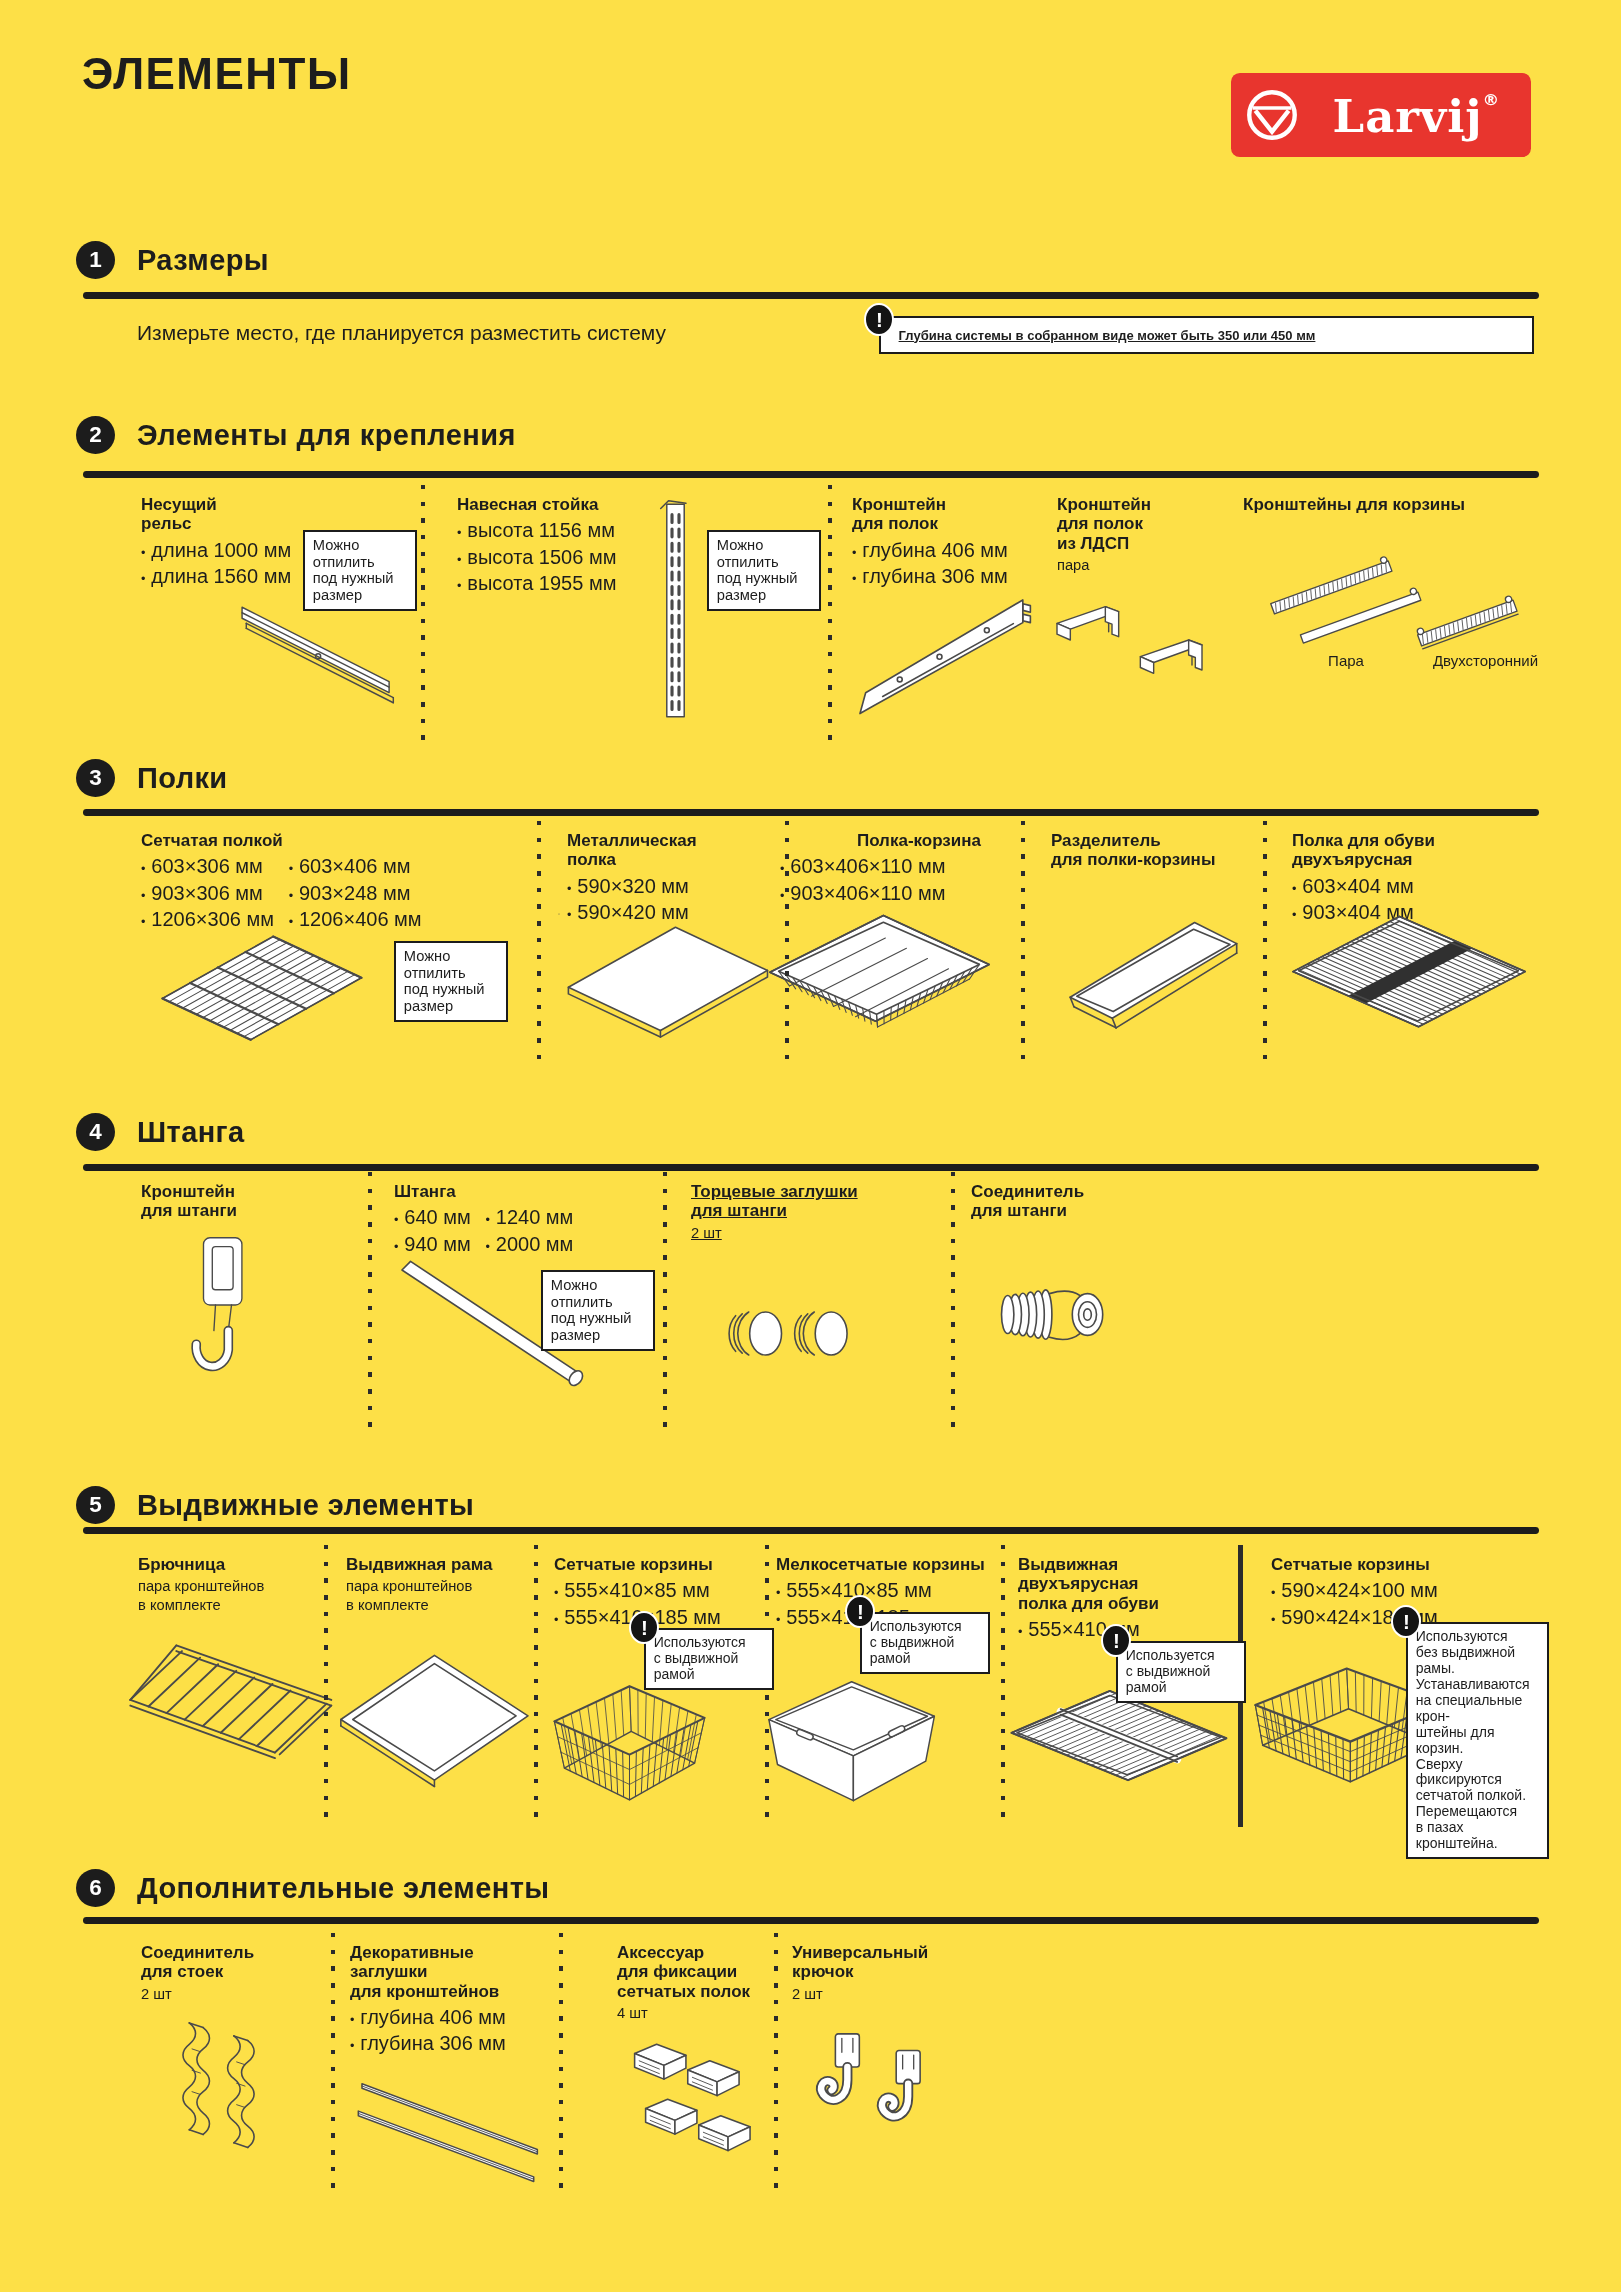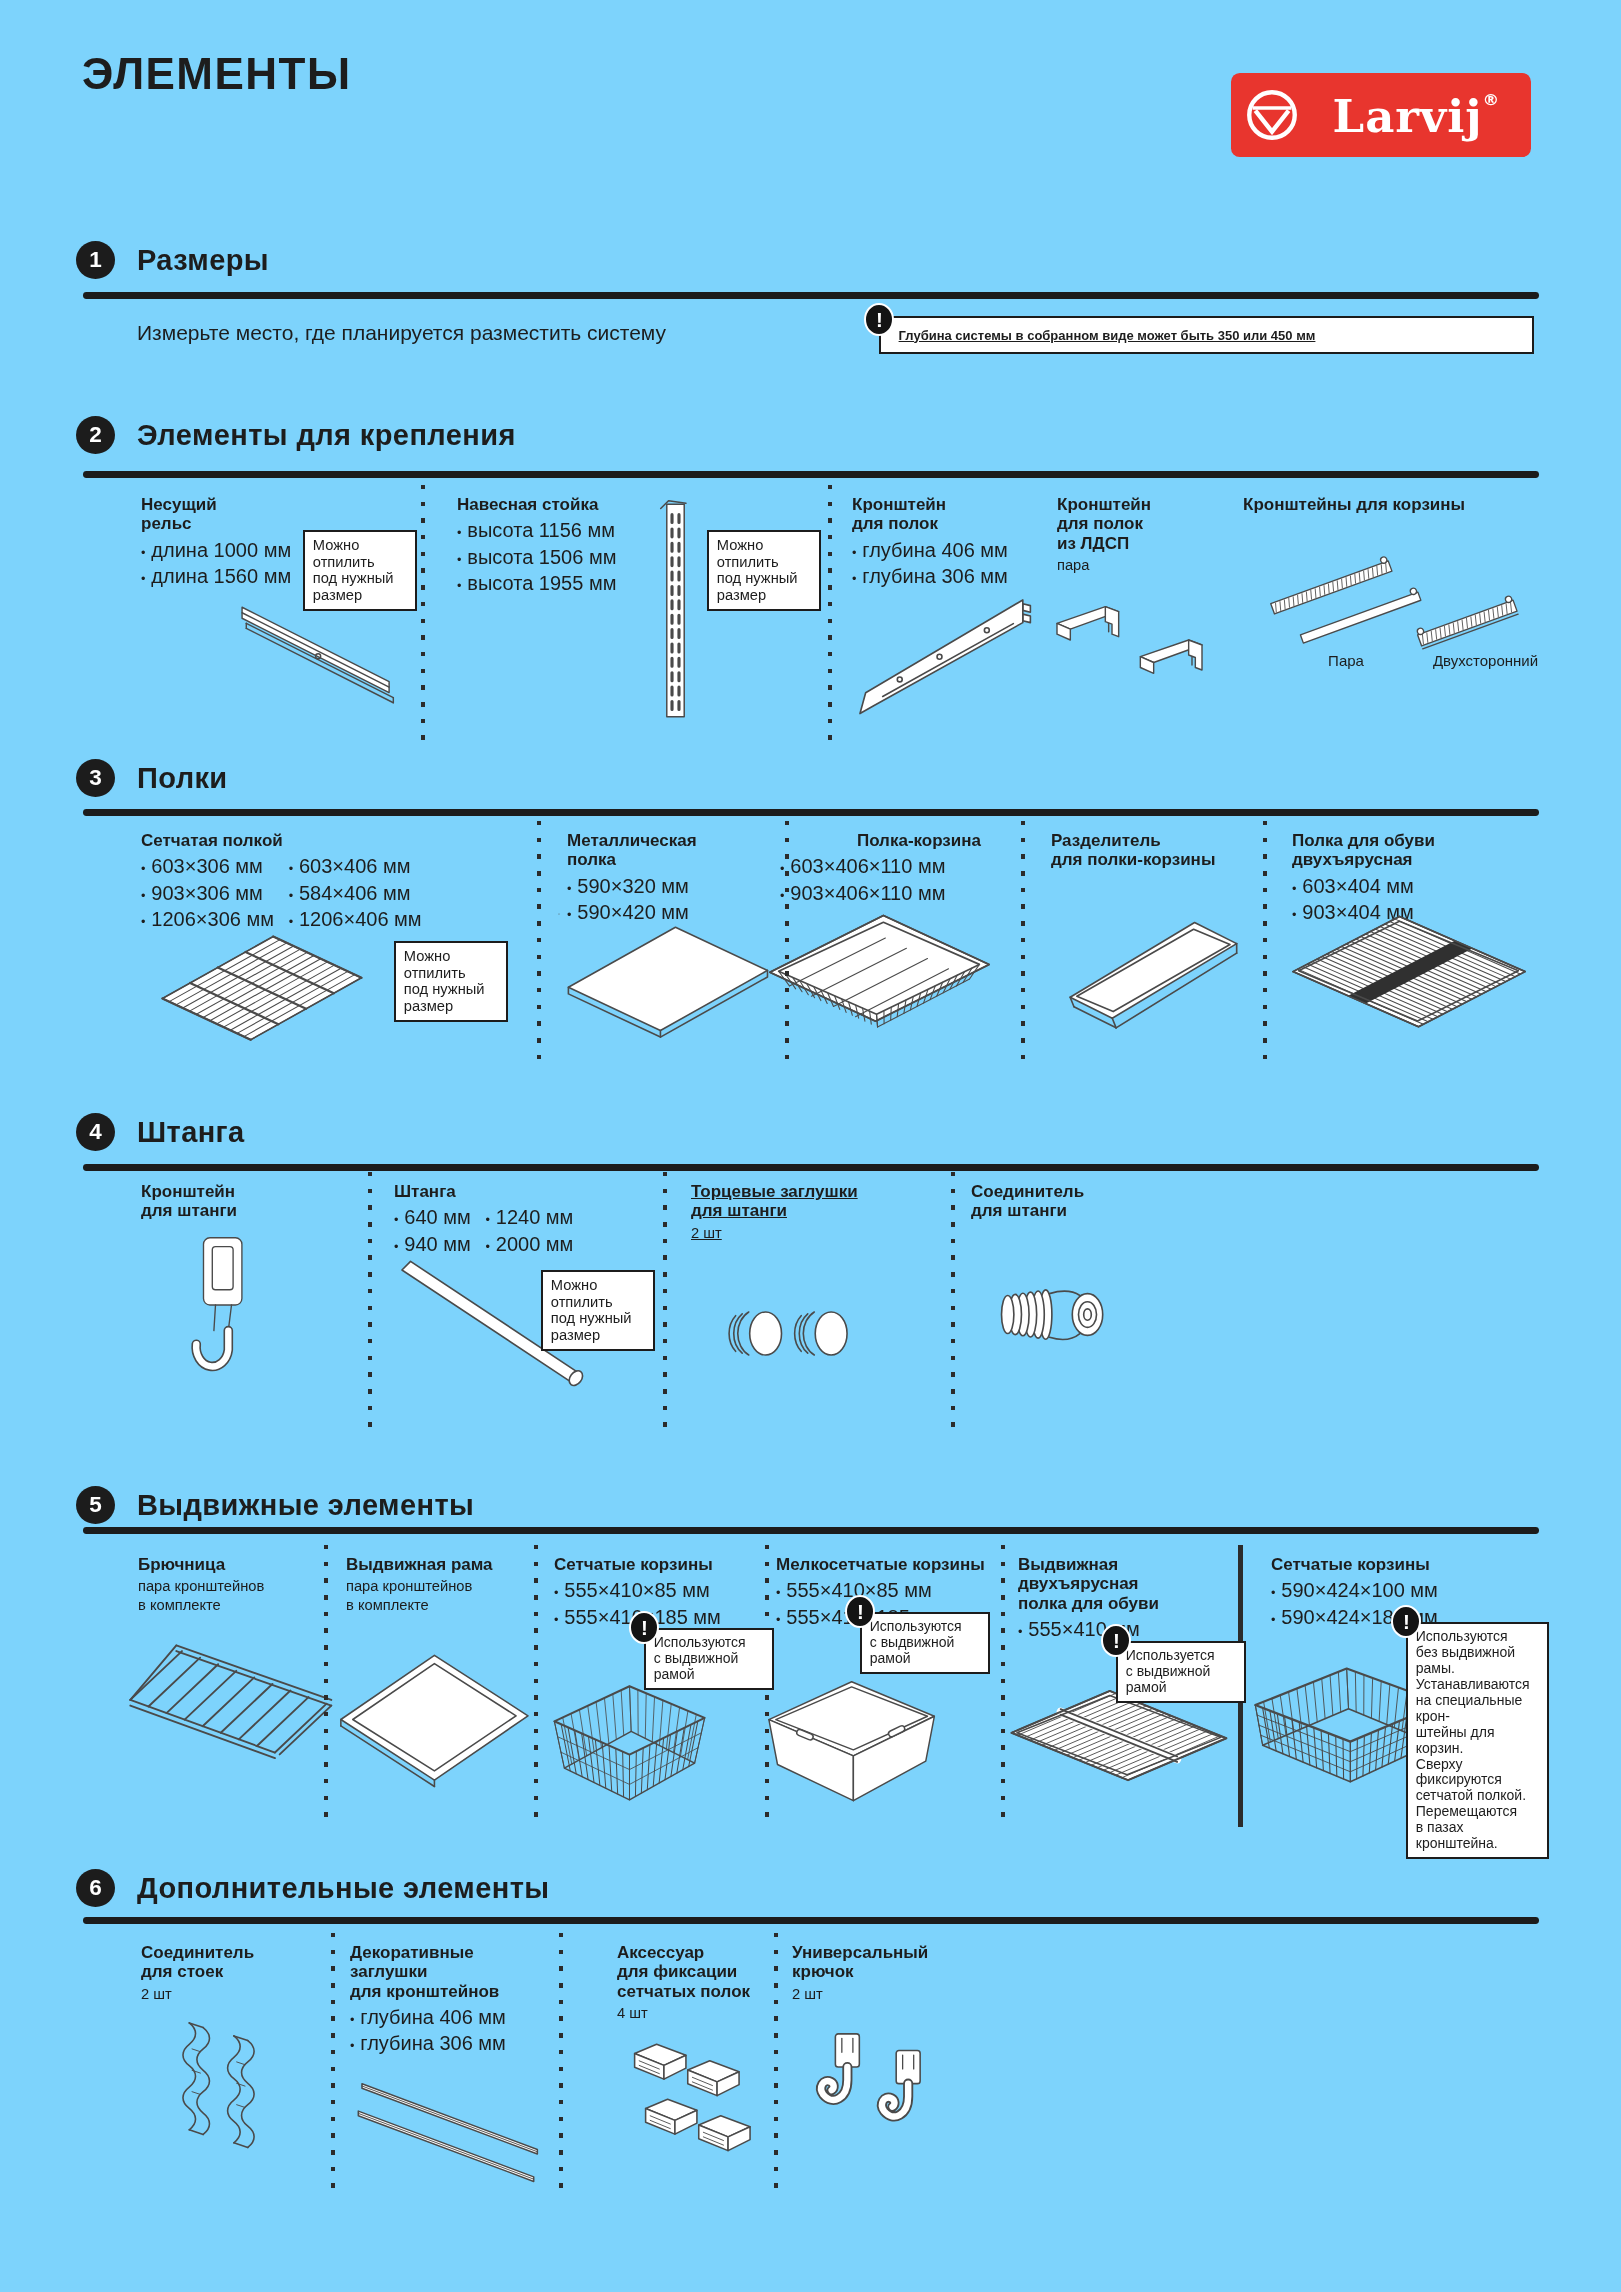--- a/index.html
+++ b/index.html
@@ -1,17 +1,17 @@
 <!DOCTYPE html>
 <html><head>
 <meta charset="utf-8">
 <style>
   html,body{margin:0;padding:0;background:#ffffff;}
   body{width:1621px;height:2293px;position:relative;font-family:"Liberation Sans",sans-serif;color:#1d1d1d;overflow:hidden;}
-  .page{position:relative;width:1621px;height:2293px;background:#7dd3fc;}
+  .page{position:relative;width:1621px;height:2293px;background:#fde047;}
   .page-title{position:absolute;left:82px;top:49px;font-size:44px;font-weight:bold;letter-spacing:1.5px;margin:0;}
   .logo{position:absolute;left:1231px;top:73px;width:300px;height:84px;background:#E8352E;border-radius:8.8px;display:flex;align-items:center;gap:8.8px;padding-left:12.7px;box-sizing:border-box;}
   .logo-mark{width:56px;height:56px;flex:0 0 auto;}
   .logo-text{font-family:"DejaVu Serif",serif;font-weight:bold;color:#fff;font-size:45px;line-height:1;letter-spacing:1px;margin-left:24px;}
   .logo-text sup{font-size:16.7px;vertical-align:27.4px;font-family:"DejaVu Sans",sans-serif;}
   .badge{position:absolute;left:76px;width:39px;height:38px;border-radius:50%;background:#1c1c1c;color:#fff;font-size:22.5px;font-weight:bold;display:flex;align-items:center;justify-content:center;}
   .sec-title{position:absolute;left:137px;font-size:29px;font-weight:bold;margin:0;line-height:38px;letter-spacing:0.4px;white-space:nowrap;}
   .rule{position:absolute;left:83px;width:1456px;height:6.9px;background:#1c1c1c;border-radius:3.4px;}
   .intro{position:absolute;left:137px;font-size:21px;margin:0;white-space:nowrap;}
   .warnbar{position:absolute;border:2.9px solid #1c1c1c;background:#fff;display:flex;align-items:center;box-sizing:border-box;padding:0 11.8px 0 17.6px;}
@@ -253,21 +253,21 @@
             </div>
             <div class="spec-row">
               <span>1206×306 мм</span>
             </div>
           </div>
           <div class="specs">
             <div class="spec-row">
               <span>603×406 мм</span>
             </div>
             <div class="spec-row">
-              <span>584×406 мм</span>
+              <span>903×248 мм</span>
             </div>
             <div class="spec-row">
               <span>1206×406 мм</span>
             </div>
           </div>
         </div>
         <div class="fig" style="left: 11.8px; top: 88px; width: 216px; height: 142px;">
           <svg viewBox="0 0 230 150">
             <g fill="none" stroke="#4a4a4a" stroke-width="1.7" stroke-linecap="round" stroke-linejoin="round">
               <polygon points="10,84 128,18 222,62 104,128" fill="#fff"></polygon>

